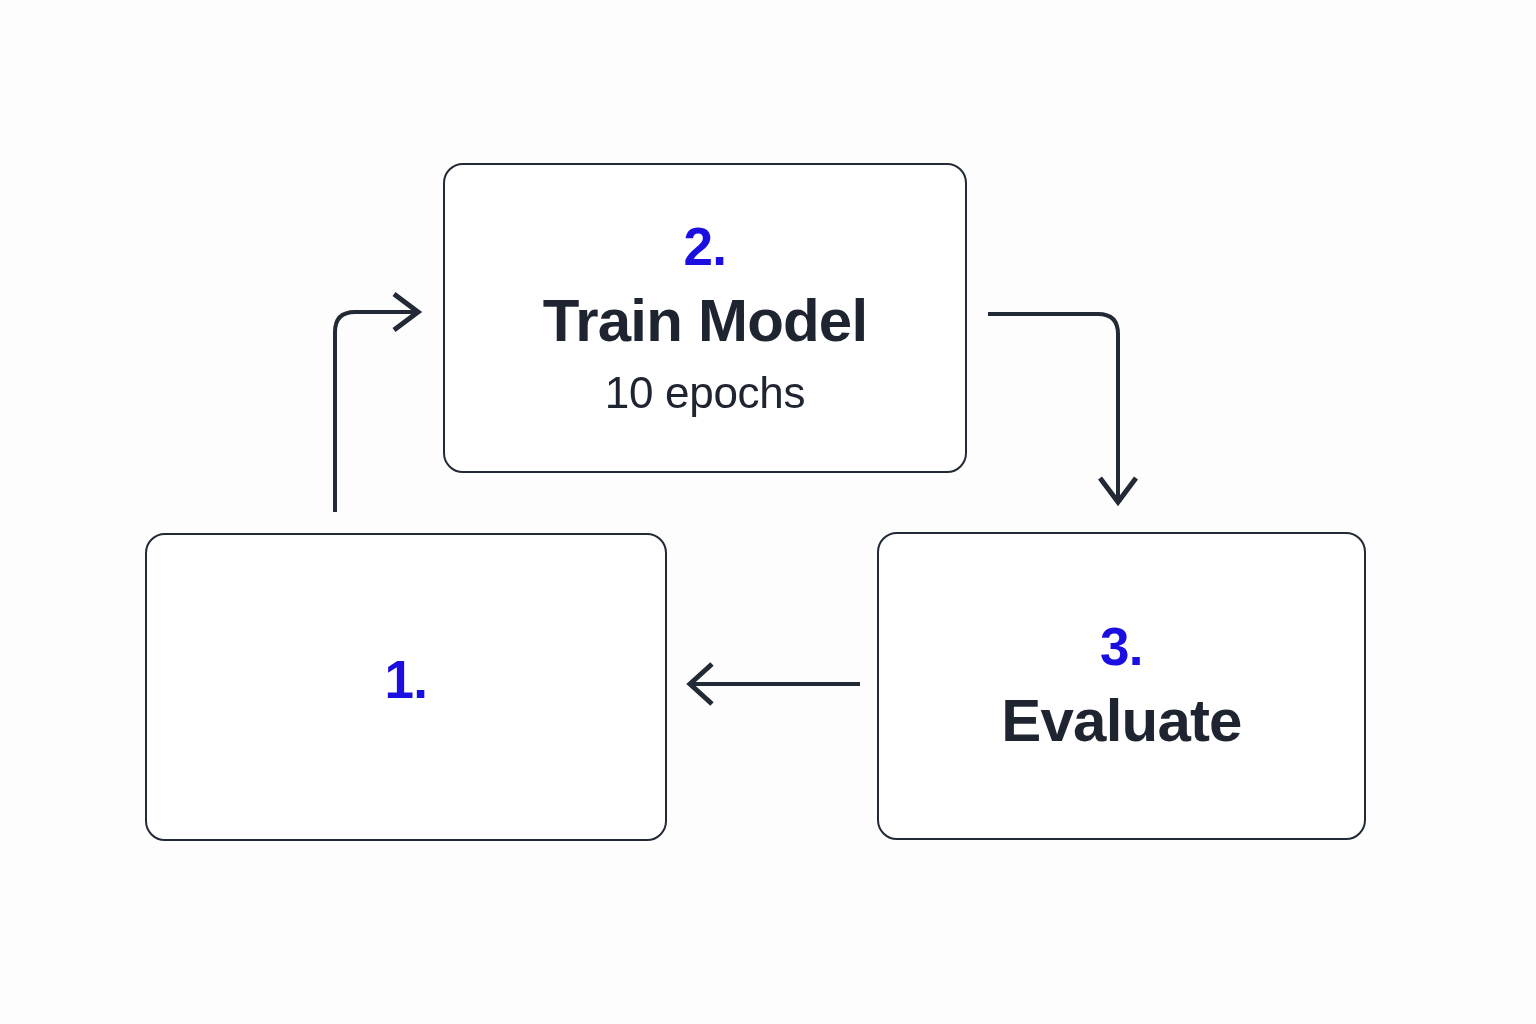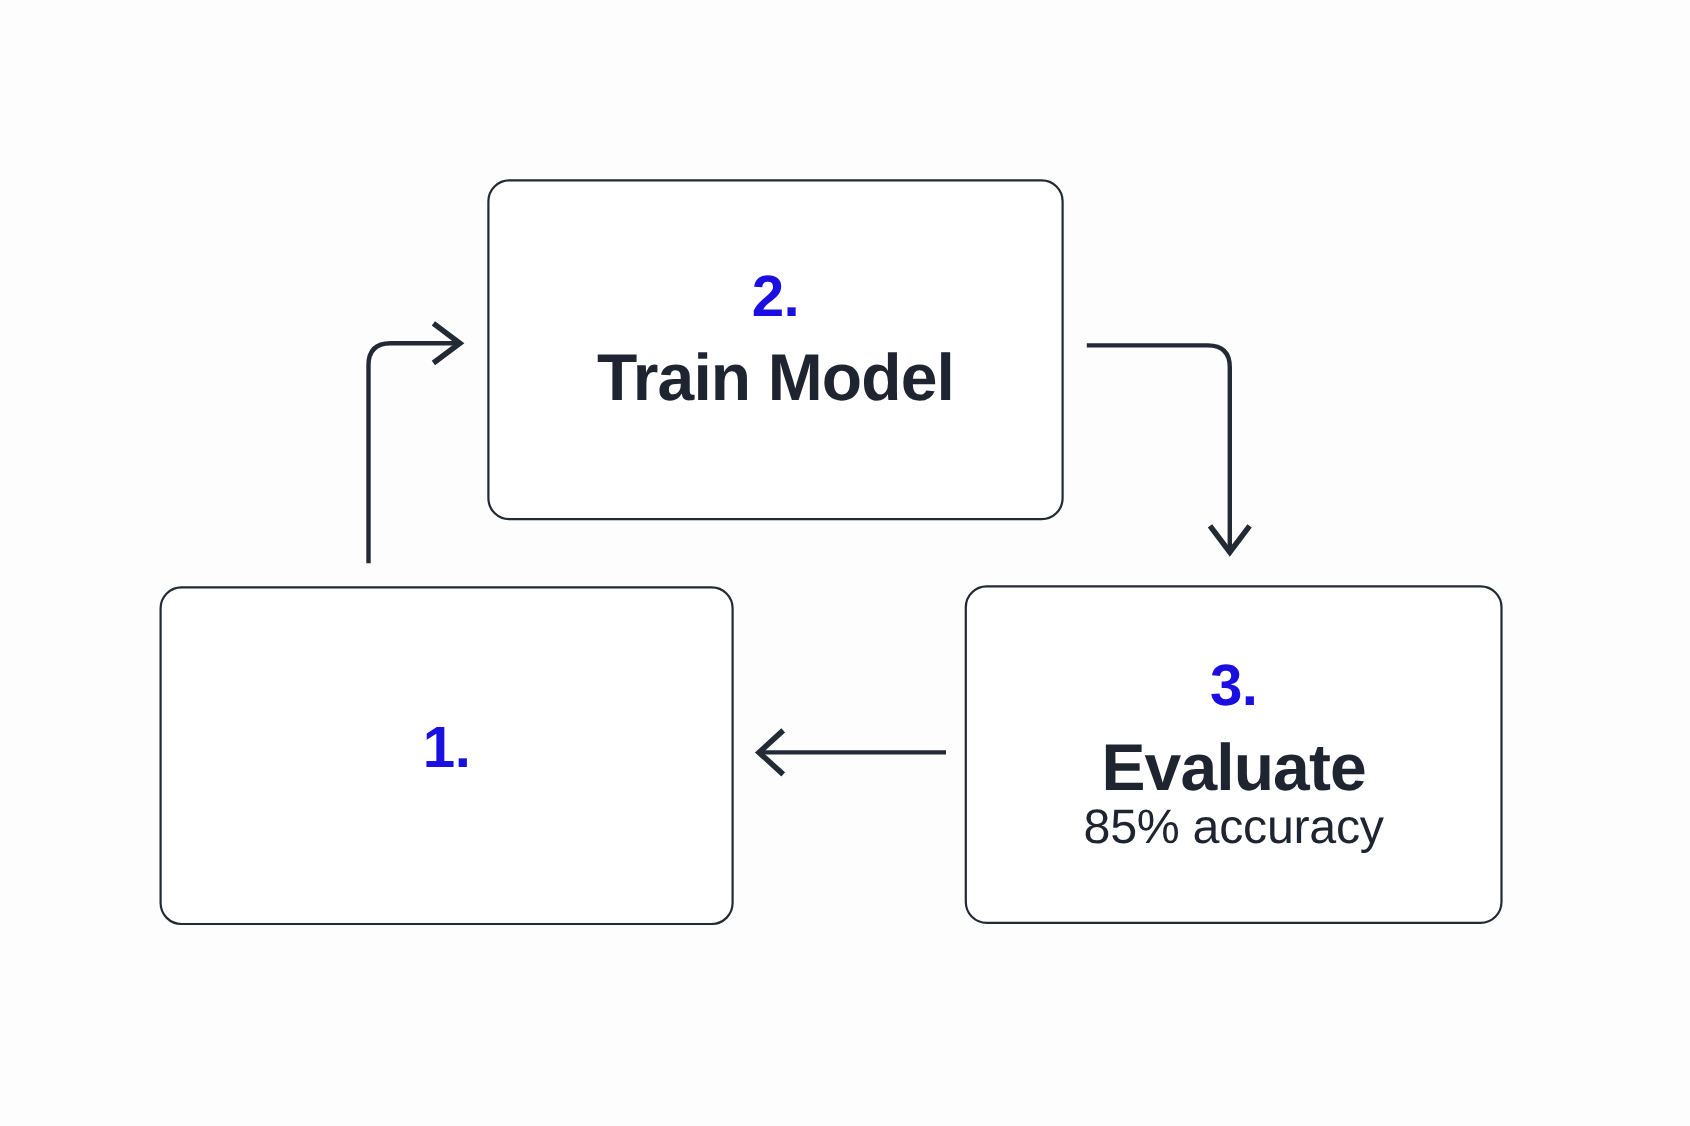--- a/index.html
+++ b/index.html
@@ -127,25 +127,25 @@
 
     <g>
       <path class="edge-path" d="M 860 684 L 692 684"></path>
       <path class="edge-head" d="M 712 664 L 690 684 L 712 704"></path>
     </g>
   </svg>
 
   <div class="node" id="node-train">
     <div class="node-step">2.</div>
     <div class="node-title">Train Model</div>
+    <div class="node-detail">10 epochs</div>
   </div>
 
   <div class="node" id="node-collect">
     <div class="node-step">1.</div>
   </div>
 
   <div class="node" id="node-evaluate">
     <div class="node-step">3.</div>
     <div class="node-title">Evaluate</div>
-    <div class="node-detail">85% accuracy</div>
   </div>
 
 </div>
 
 </body></html>

